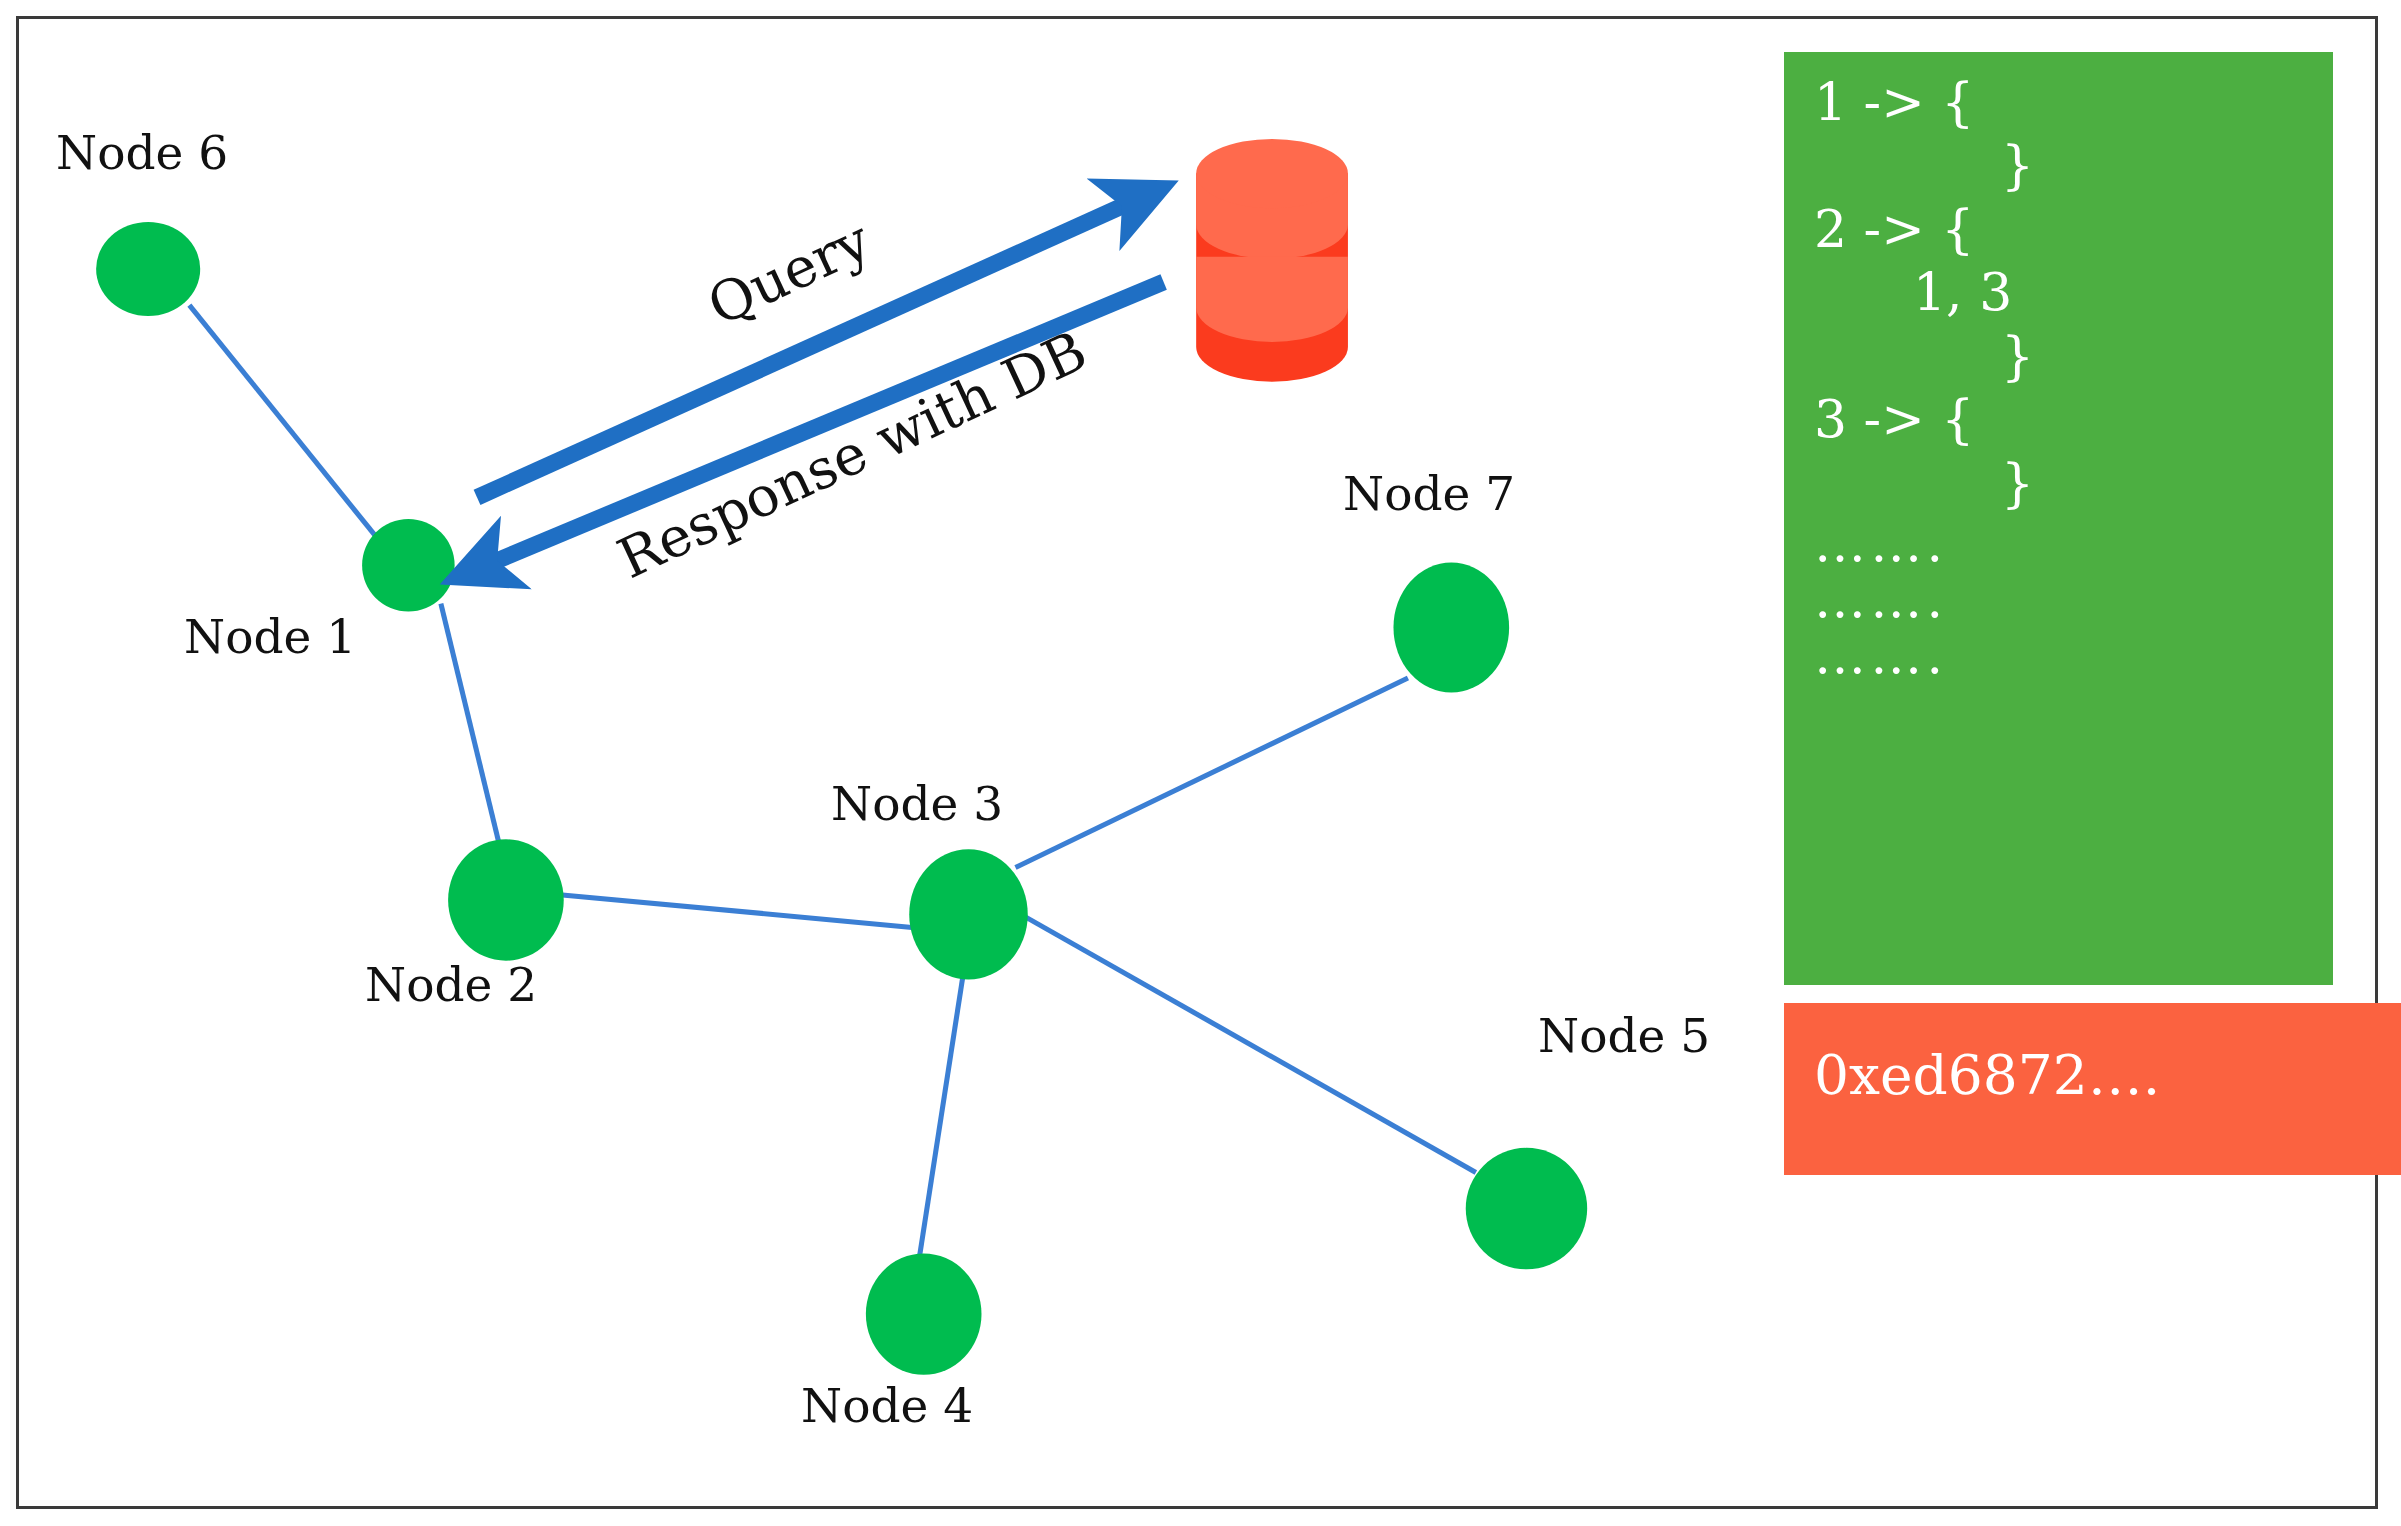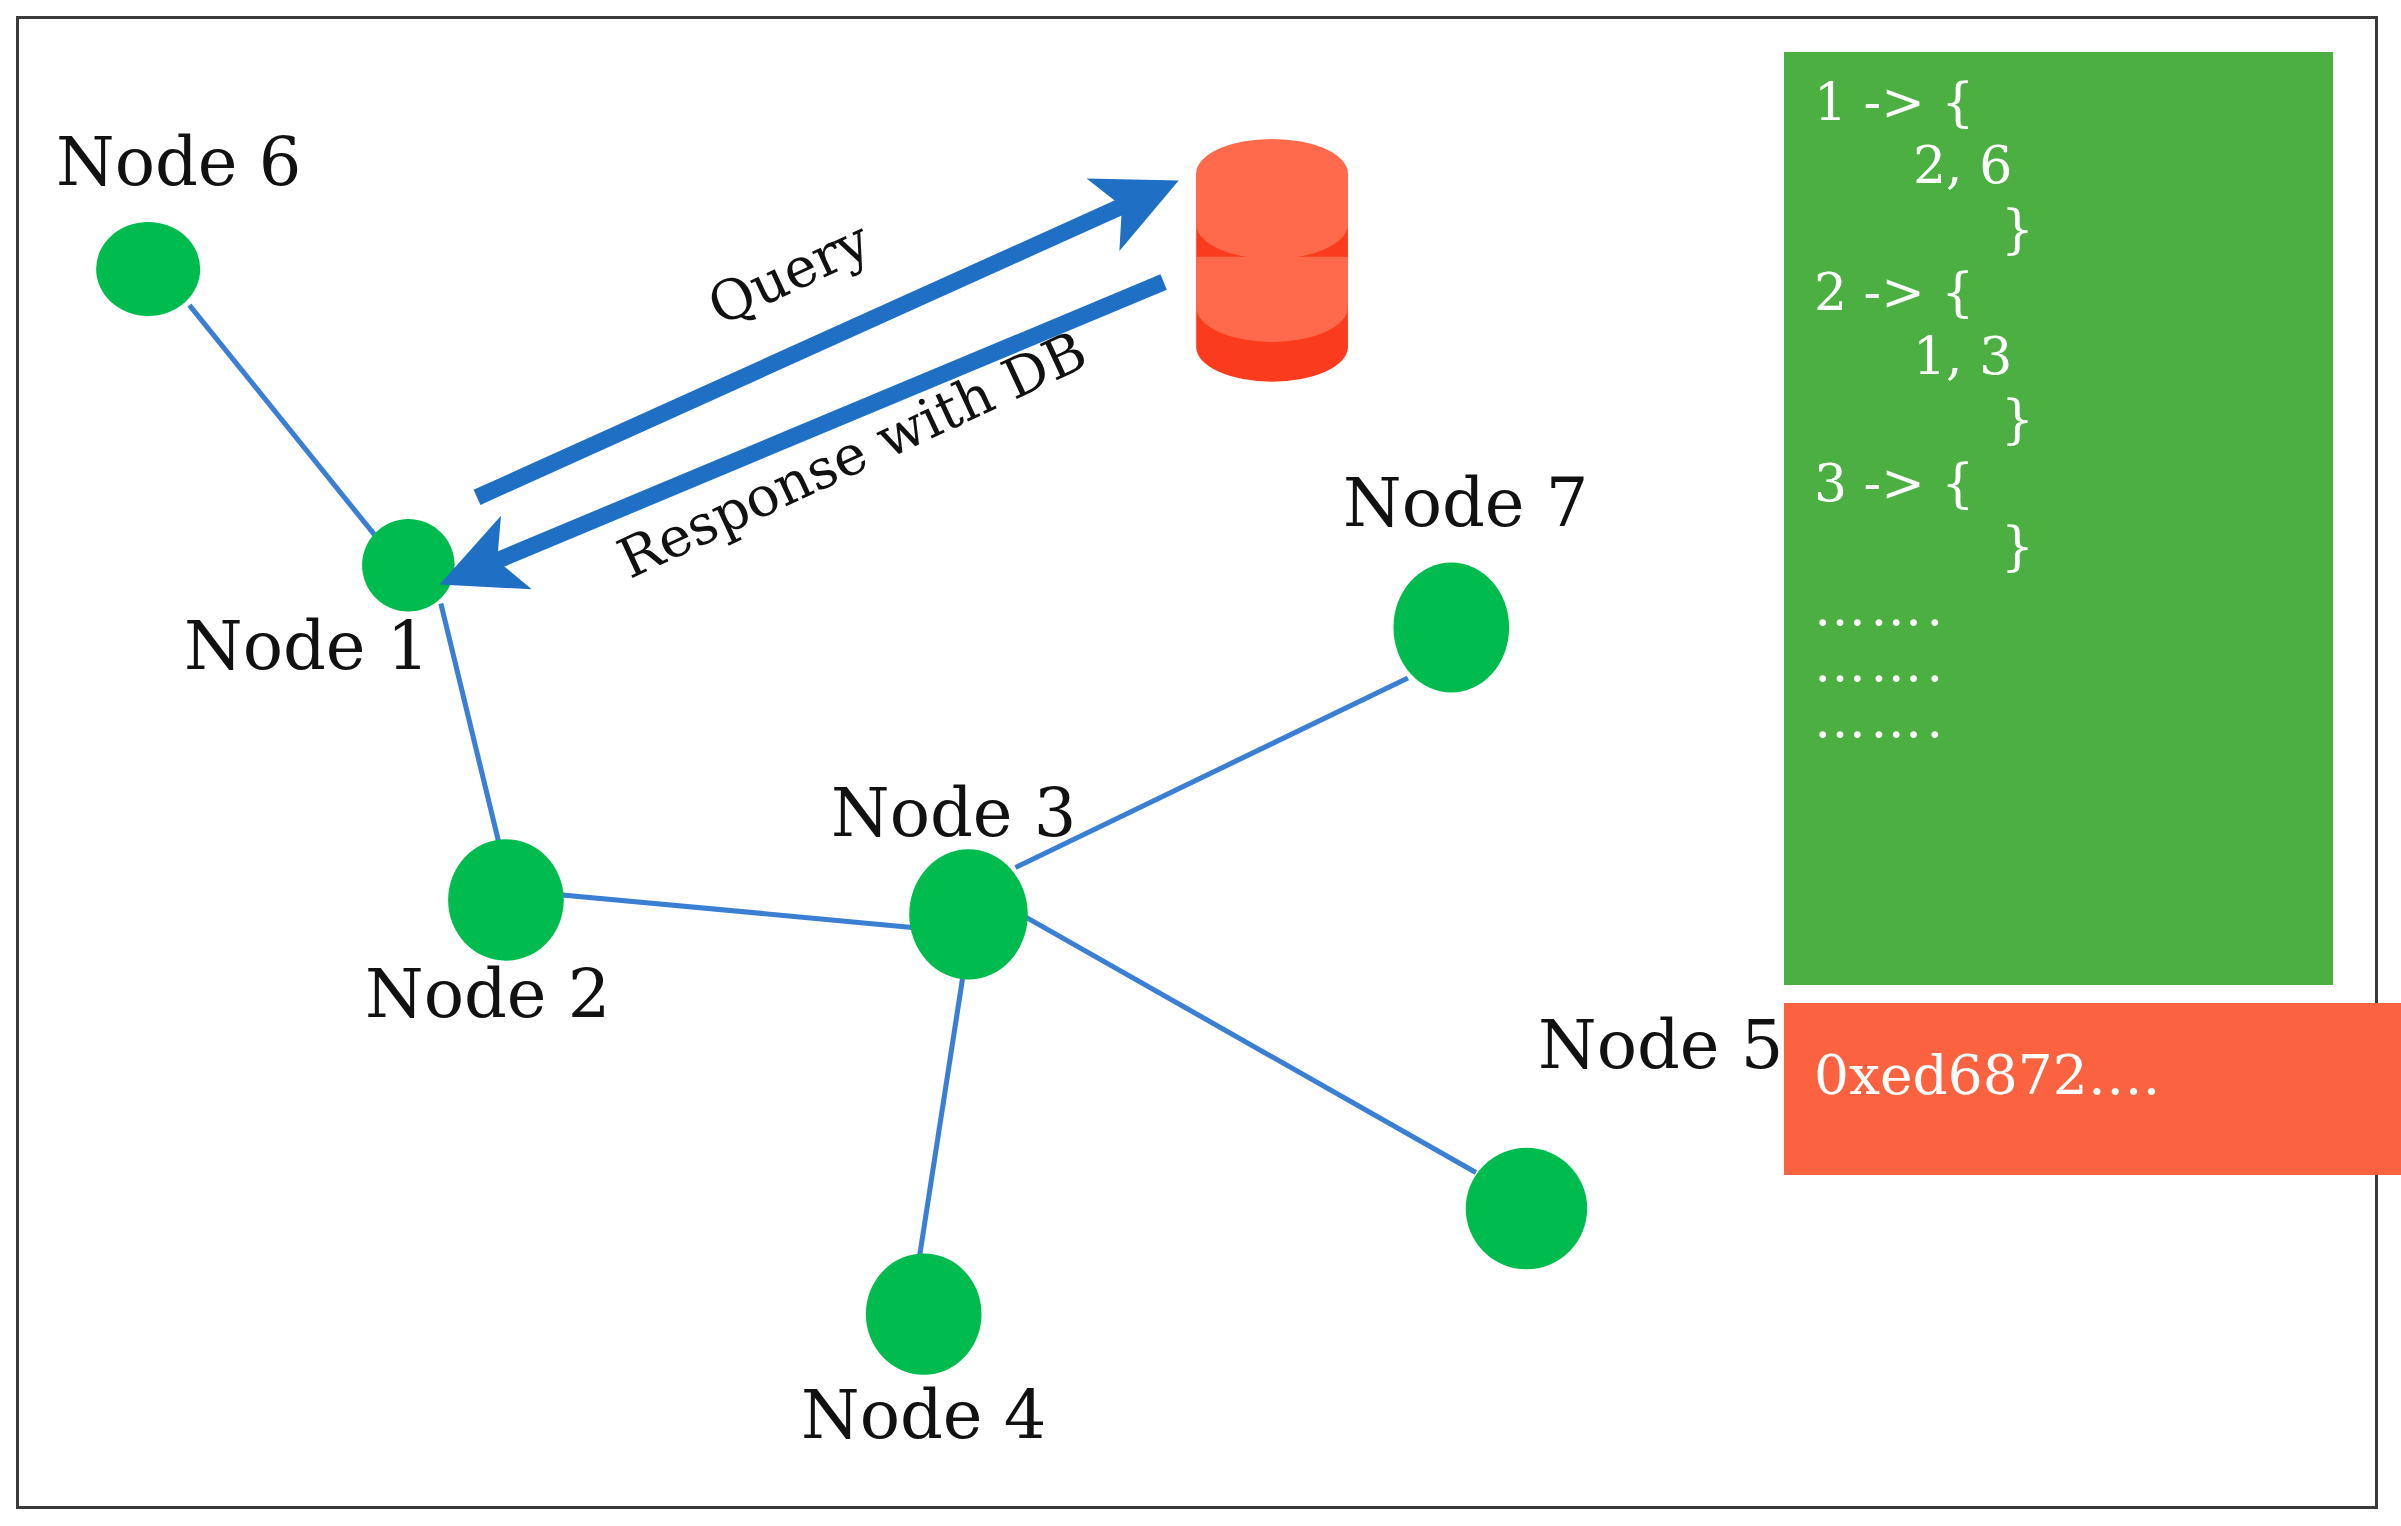--- a/index.html
+++ b/index.html
@@ -1,21 +1,21 @@
 <!DOCTYPE html>
 <html style="font-size:11.6px"><head>
 <meta charset="utf-8">
 <style>
   html,body{margin:0;padding:0;background:#ffffff;}
   body{width:2401px;height:1526px;overflow:hidden;font-family:"DejaVu Serif",serif;}
   #figure{position:absolute;left:0;top:0;width:2401px;height:1526px;background:#fff;}
   #frame{position:absolute;left:16px;top:16px;width:2362px;height:1493px;
          border:3.6px solid #3a3a3a;box-sizing:border-box;background:#fff;}
   #canvas{position:absolute;left:0;top:0;width:2401px;height:1526px;}
-  .node-label{position:absolute;color:#111;font-size:67px;line-height:1;white-space:nowrap;}
+  .node-label{position:absolute;color:#111;font-size:47px;line-height:1;white-space:nowrap;}
   .arrow-label{position:absolute;color:#111;font-size:55px;line-height:1;white-space:nowrap;
                transform-origin:left center;}
   #green-panel{position:absolute;left:1784px;top:52px;width:549px;height:933px;
                background:#4caf41;box-sizing:border-box;padding:19px 0 0 0;}
   #orange-panel{position:absolute;left:1784px;top:1003px;width:642px;height:172px;
                 background:#fb6240;box-sizing:border-box;}
   .kv-line{color:#ffffff;font-size:52px;line-height:1.22;white-space:pre;}
   .kv-key{padding-left:30px;}
   .kv-val{padding-left:129px;}
   .kv-close{padding-left:217px;}
@@ -72,21 +72,20 @@
   <div class="node-label" style="left:831px;top:780px;">Node 3</div>
   <div class="node-label" style="left:801px;top:1382px;">Node 4</div>
   <div class="node-label" style="left:1538px;top:1012px;">Node 5</div>
   <div class="node-label" style="left:1343px;top:470px;">Node 7</div>
 
   <div class="arrow-label" style="left:712px;  top:282px; transform:rotate(-25deg);">Query</div>
   <div class="arrow-label" style="left:622px;  top:535px; transform:rotate(-25deg);">Response with DB</div>
 
   <div id="green-panel">
     <div class="kv-line kv-key">1 -&gt; {</div>
-    <div class="kv-line kv-val">2, 6</div>
     <div class="kv-line kv-close">}</div>
     <div class="kv-line kv-key">2 -&gt; {</div>
     <div class="kv-line kv-val">1, 3</div>
     <div class="kv-line kv-close">}</div>
     <div class="kv-line kv-key">3 -&gt; {</div>
     <div class="kv-line kv-close">}</div>
     <div class="dots">…….</div>
     <div class="dots">…….</div>
     <div class="dots">…….</div>
   </div>

